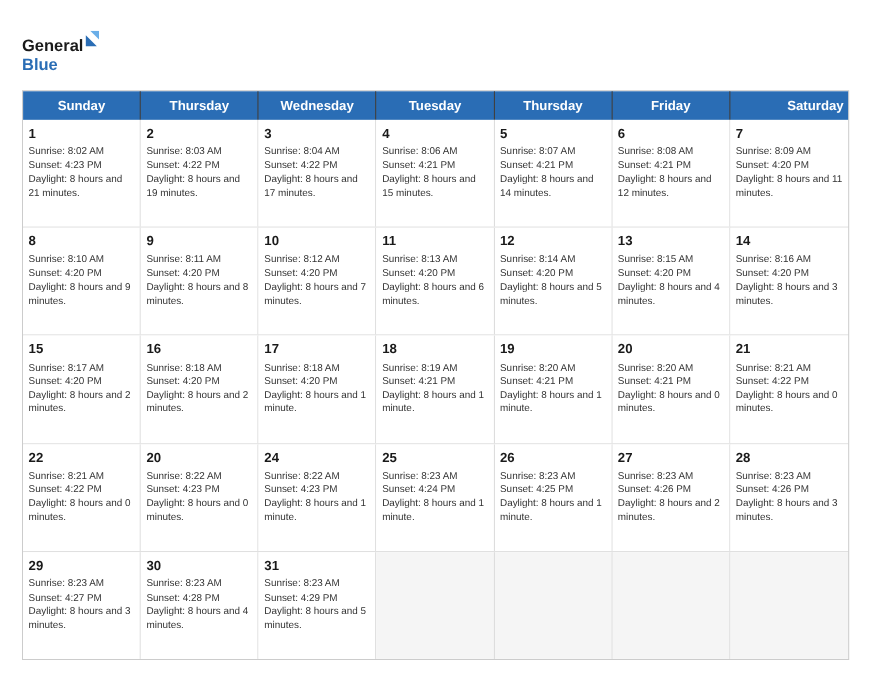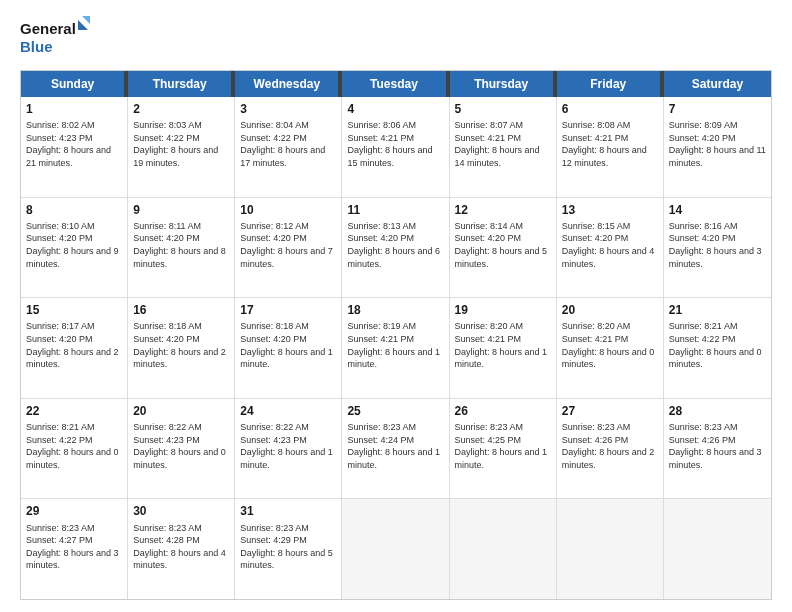--- a/index.html
+++ b/index.html
@@ -6,21 +6,21 @@
     body {
       font-family: Arial, sans-serif;
       background: #fff;
       width: 792px;
       height: 612px;
       overflow: hidden;
     }
     .page {
       width: 792px;
       height: 612px;
-      padding: 16px 20px 12px 20px;
+      padding: 28px 20px 12px 20px;
       display: flex;
       flex-direction: column;
     }
     .header {
       display: flex;
       justify-content: space-between;
       align-items: flex-start;
       margin-bottom: 10px;
     }
     .logo {
@@ -51,23 +51,23 @@
       display: grid;
       grid-template-columns: repeat(7, 1fr);
       background: #2a6db5;
     }
     .cal-header-cell {
       color: #fff;
       font-size: 12px;
       font-weight: bold;
       text-align: center;
       padding: 6px 4px;
-      border-right: 4px solid #404040;
-    }
-    .cal-header-cell:last-child { border-right: none; }
+      border-right: 1px solid #404040;
+    }
+    .cal-header-cell:last-child { border-right: none; text-align: right; }
     .cal-body {
       flex: 1;
       display: flex;
       flex-direction: column;
     }
     .cal-week {
       display: grid;
       grid-template-columns: repeat(7, 1fr);
       flex: 1;
       border-top: 1px solid #ddd;

